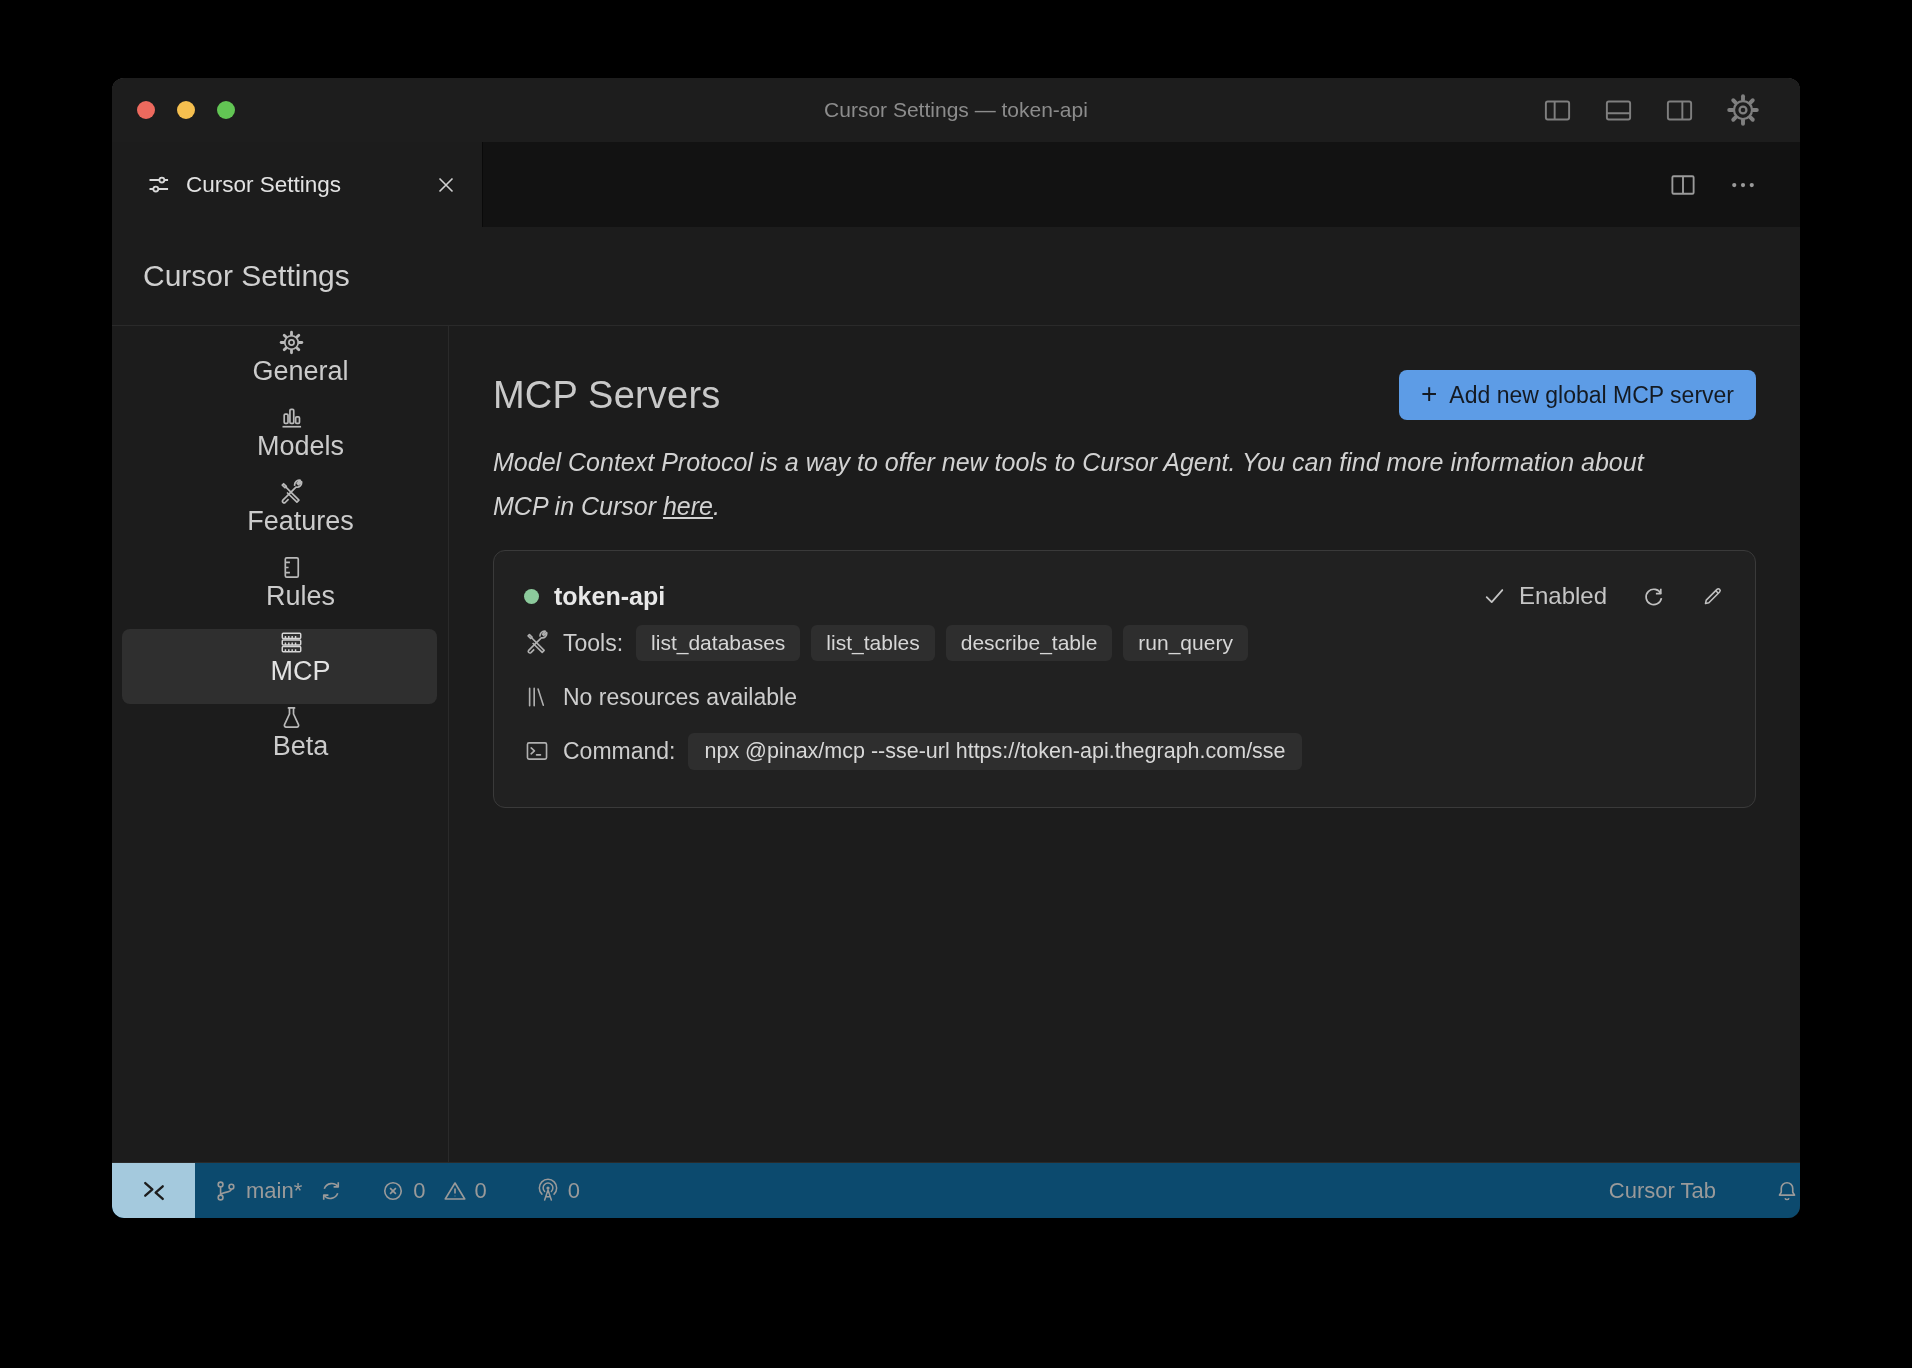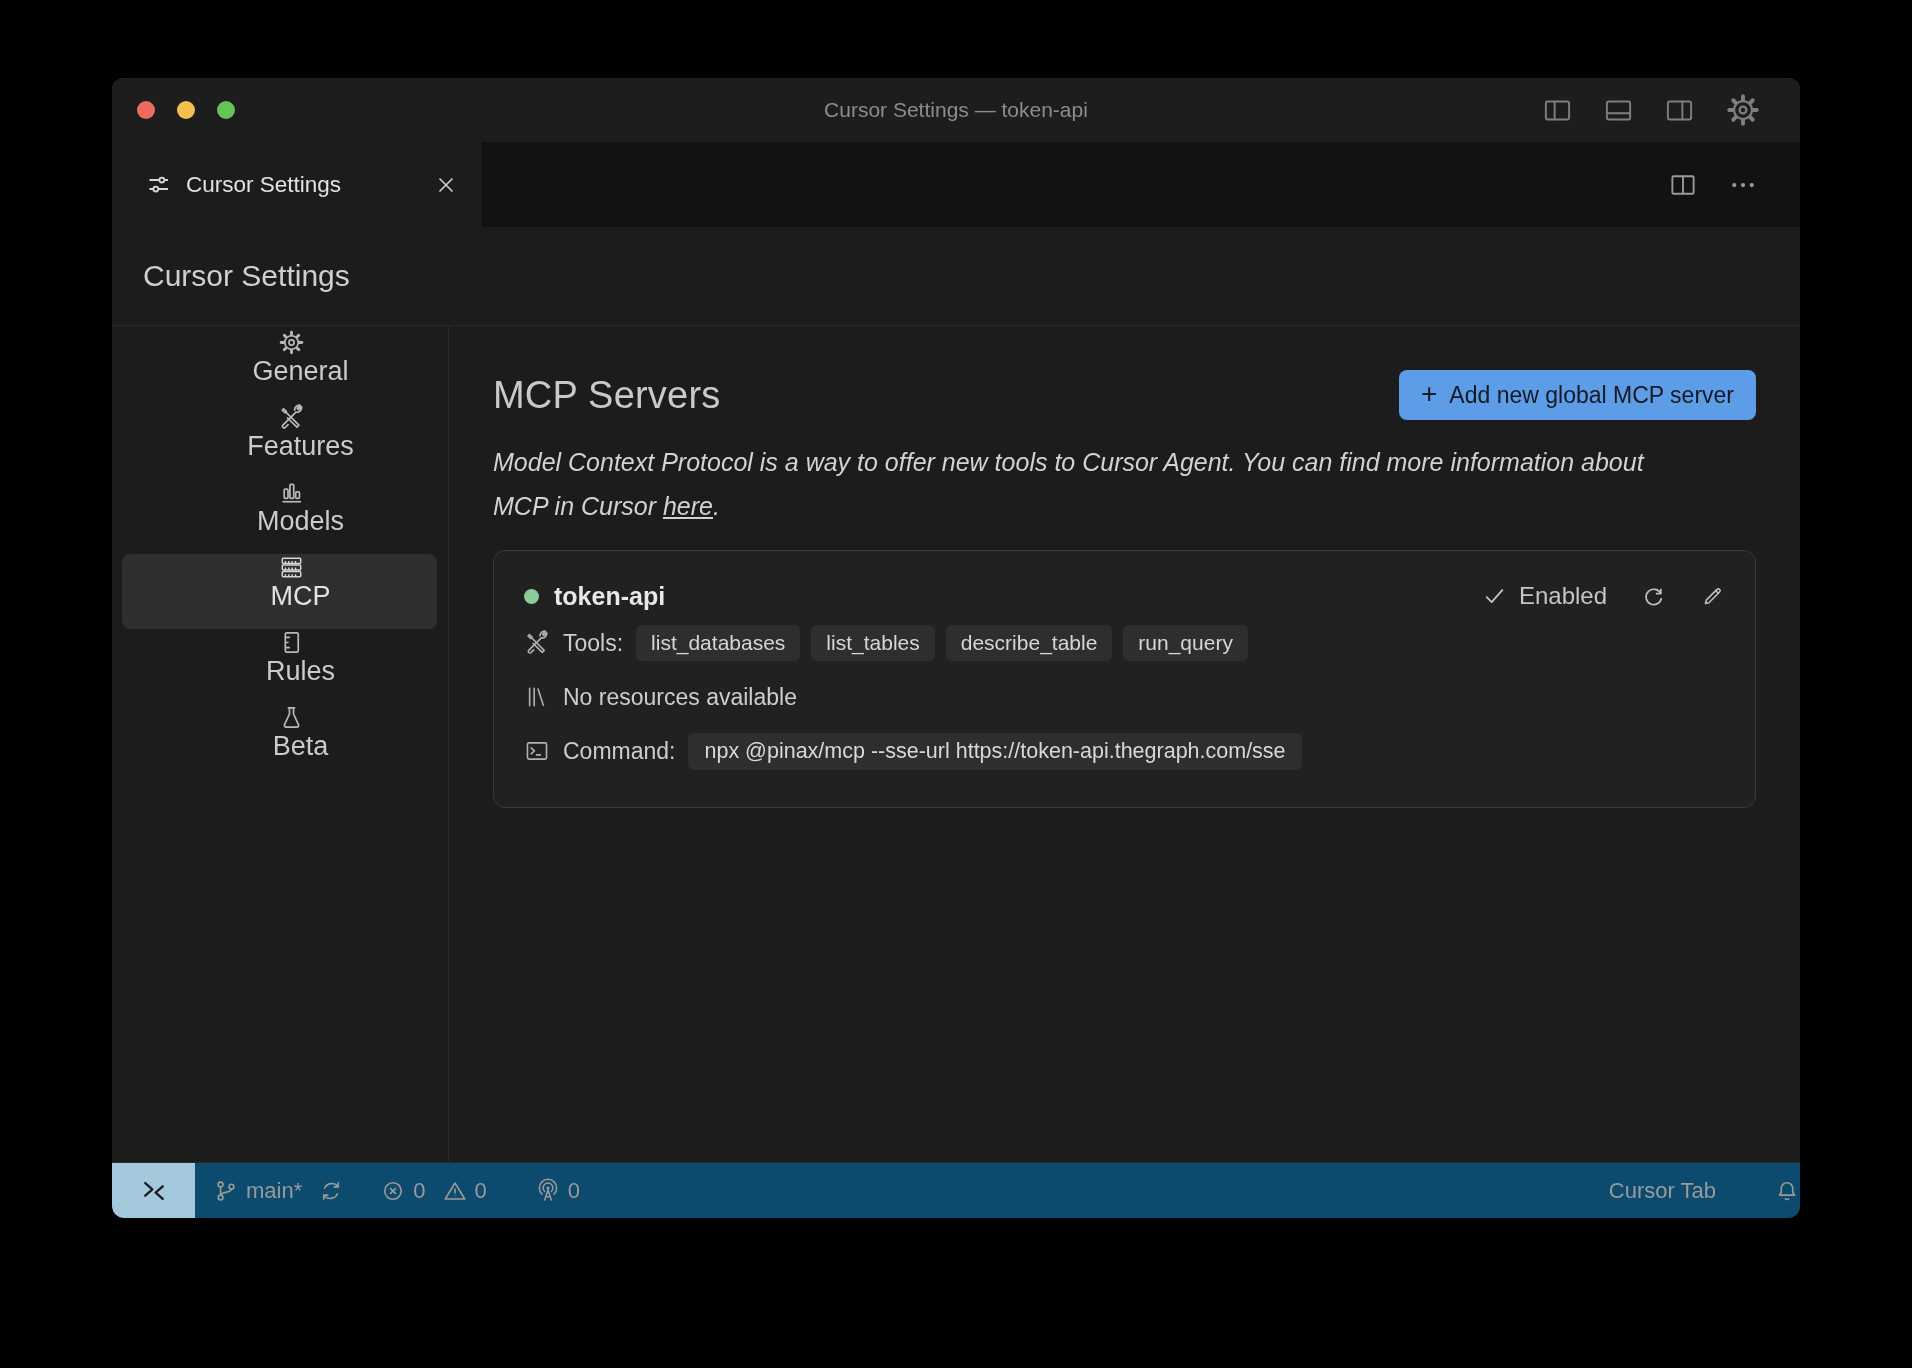--- a/index.html
+++ b/index.html
@@ -193,56 +193,56 @@
               <path d="M5.2 12 H2.8"></path>
               <path d="M7.2 7.2 L5.5 5.5"></path>
             <path d="M12 5.2 V2.8"></path>
               <path d="M16.8 7.2 L18.5 5.5"></path>
             </g>
           </svg>
         <span class="side-label">General</span>
       </div>
 
       <div class="side-item">
+        <svg viewBox="0 0 24 24" fill="none" stroke="currentColor" stroke-width="1.5">
+          <path d="M4 20.2 H20.5"></path>
+          <rect x="5.5" y="9" width="3.4" height="8.2" rx="1"></rect>
+          <rect x="10.6" y="4.8" width="3.4" height="12.4" rx="1"></rect>
+          <rect x="15.7" y="11.4" width="3.4" height="5.8" rx="1"></rect>
+          </svg>
+        <span class="side-label">Models</span>
+      </div>
+
+      <div class="side-item">
         <svg viewBox="0 0 24 24" fill="none" stroke="currentColor" stroke-width="1.5" stroke-linejoin="round">
           <path d="M14.9 6.1 a4.1 4.1 0 0 1 4.9 -4.9 l-2.7 2.7 1.1 1.1 2.7 -2.7 a4.1 4.1 0 0 1 -4.9 4.9 L7.3 15.8 l-3 3 a1.5 1.5 0 0 0 2.1 2.1 l3 -3"></path>
           <path d="M5 4.2 L3.8 5.4 L6.2 7.8 L7.4 6.6 Z"></path>
           <path d="M7 7.2 L18.6 18.8 l-1.8 1.8 L8 12"></path>
           </svg>
         <span class="side-label">Features</span>
       </div>
 
       <div class="side-item">
         <svg viewBox="0 0 24 24" fill="none" stroke="currentColor" stroke-width="1.5">
-          <path d="M4 20.2 H20.5"></path>
-          <rect x="5.5" y="9" width="3.4" height="8.2" rx="1"></rect>
-          <rect x="10.6" y="4.8" width="3.4" height="12.4" rx="1"></rect>
-          <rect x="15.7" y="11.4" width="3.4" height="5.8" rx="1"></rect>
-          </svg>
-        <span class="side-label">Models</span>
+          <rect x="6.5" y="3.5" width="11.5" height="17" rx="1.2"></rect>
+          <path d="M6.5 7.5 H10.6 M6.5 12 H9.4 M6.5 16.5 H10.6"></path>
+          </svg>
+        <span class="side-label">Rules</span>
       </div>
 
       <div class="side-item selected">
         <svg viewBox="0 0 24 24" fill="none" stroke="currentColor" stroke-width="1.3">
           <rect x="3.8" y="3.8" width="16.4" height="4.6" rx="0.9"></rect>
           <rect x="3.8" y="9.7" width="16.4" height="4.6" rx="0.9"></rect>
           <rect x="3.8" y="15.6" width="16.4" height="4.6" rx="0.9"></rect>
           <path d="M6.6 6.2 V8.4 M9.6 6.2 V8.4 M12.6 6.2 V8.4 M15.6 6.2 V8.4"></path>
           <path d="M6.6 12.1 V14.3 M9.6 12.1 V14.3 M12.6 12.1 V14.3 M15.6 12.1 V14.3"></path>
           <path d="M6.6 18 V20.2 M9.6 18 V20.2 M12.6 18 V20.2 M15.6 18 V20.2"></path>
           </svg>
         <span class="side-label">MCP</span>
-      </div>
-
-      <div class="side-item">
-        <svg viewBox="0 0 24 24" fill="none" stroke="currentColor" stroke-width="1.5">
-          <rect x="6.5" y="3.5" width="11.5" height="17" rx="1.2"></rect>
-          <path d="M6.5 7.5 H10.6 M6.5 12 H9.4 M6.5 16.5 H10.6"></path>
-          </svg>
-        <span class="side-label">Rules</span>
       </div>
 
       <div class="side-item">
         <svg viewBox="0 0 24 24" fill="none" stroke="currentColor" stroke-width="1.5" stroke-linejoin="round" stroke-linecap="round">
           <path d="M9.3 3.5 H14.7"></path>
           <path d="M10.2 3.5 V8.9 L5.8 18.3 a1.55 1.55 0 0 0 1.4 2.2 h9.6 a1.55 1.55 0 0 0 1.4 -2.2 L13.8 8.9 V3.5"></path>
           </svg>
         <span class="side-label">Beta</span>
       </div>
     </div>

